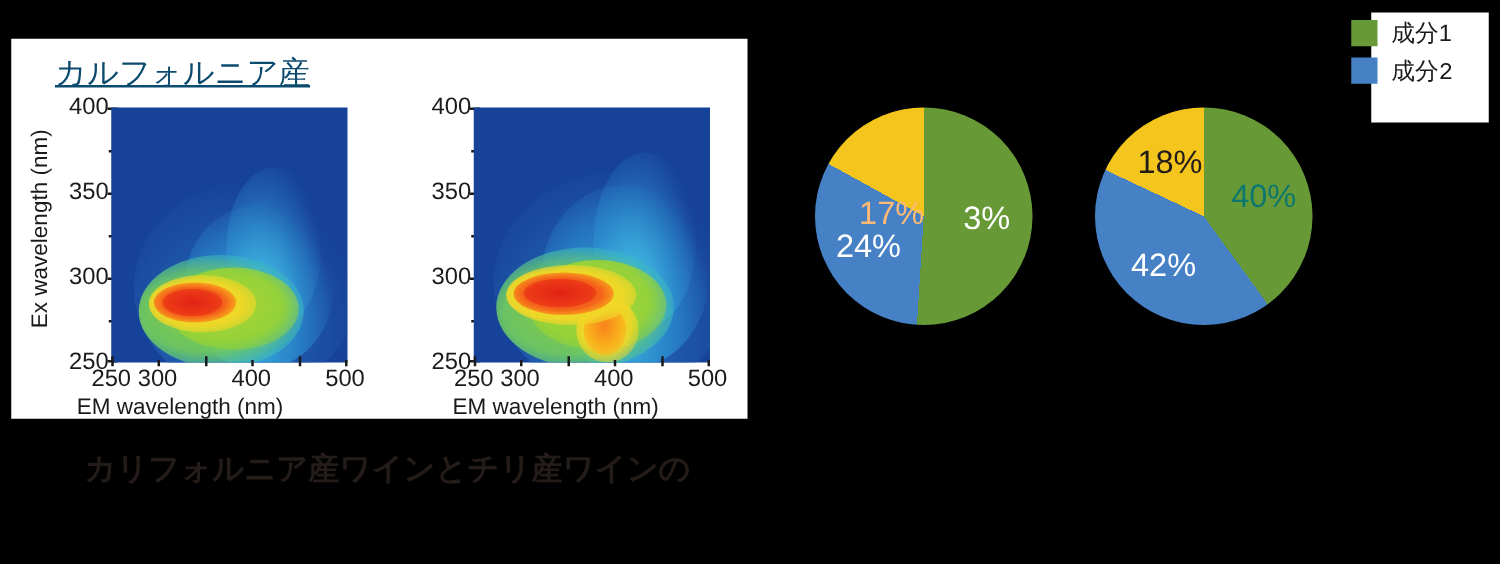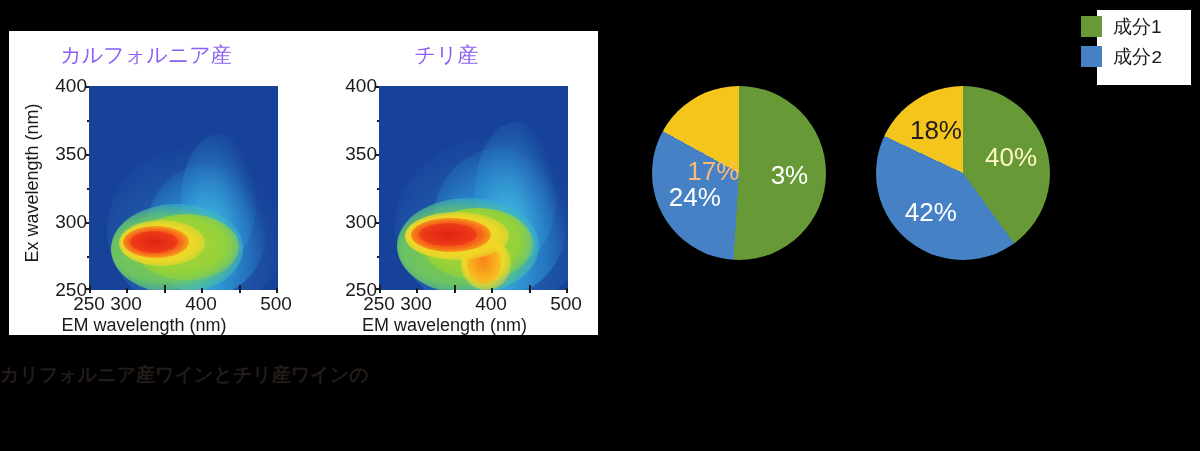--- a/index.html
+++ b/index.html
@@ -16,22 +16,22 @@
   .teem-panel{
     position:absolute;left:9px;top:31px;width:589px;height:304px;
     background:#ffffff;
   }
   .teem-cell{position:absolute;top:0;height:304px;}
   .teem-cell.a{left:0px;width:290px;}
   .teem-cell.b{left:290px;width:299px;}
 
   .teem-title{
     position:absolute;top:10px;left:0;width:100%;
-    text-align:center;font-size:21px;color:#8b5cf6;
-    letter-spacing:0px;white-space:nowrap;
+    text-align:center;font-size:25px;color:#0c4a6e;
+    letter-spacing:0px;white-space:nowrap;text-decoration:underline;
   }
   .teem-cell.a .teem-title{left:-8px;}
   .teem-cell.b .teem-title{left:-2px;}
 
   .plotbox{
     position:absolute;
     width:189px;height:204px;
     background:#17429a;
     overflow:hidden;
   }
@@ -65,41 +65,41 @@
 
   .ylabel{
     position:absolute;left:-82px;top:152px;width:210px;
     text-align:center;font-size:18px;color:#1a1a1a;
     transform:translateY(-50%) rotate(-90deg);white-space:nowrap;
   }
 
   
   .caption{
     position:absolute;color:#241c18;
-    font-weight:bold;font-size:19px;line-height:26px;
-    text-align:left;
+    font-weight:bold;font-size:25px;line-height:26px;
+    text-align:center;
   }
   .caption.left{left:0px;top:362px;width:620px;}
   .caption.right{left:620px;top:362px;width:580px;}
 
   
   .pie{
     position:absolute;width:174px;height:174px;border-radius:50%;
   }
   .pie.p1{left:652px;top:86px;}
   .pie.p2{left:876px;top:86px;}
 
   .slicelabel{
     position:absolute;transform:translate(-50%,-50%);
     font-size:26px;white-space:nowrap;
   }
 
   
   .legend-box{
-    position:absolute;left:1097px;top:10px;width:94px;height:75px;
+    position:absolute;left:1097px;top:10px;width:94px;height:88px;
     background:#ffffff;
   }
   .legend-row{
     position:absolute;left:-16px;height:23px;width:110px;
   }
   .legend-row.r0{top:5px;}
   .legend-row.r1{top:35px;font-family:Liberation Mono, monospace;}
   .legend-row.r2{top:64px;}
   .legend-swatch{
     position:absolute;left:0;top:1px;width:21px;height:21px;
@@ -169,21 +169,20 @@
         <div class="xtick" style="left:0px;">250</div>
         <div class="xtick" style="left:37px;">300</div>
         <div class="xtick" style="left:112px;">400</div>
         <div class="xtick" style="left:187px;">500</div>
       </div>
 
       <div class="xlabel">EM wavelength (nm)</div>
     </div>
 
     <div class="teem-cell b">
-      <div class="teem-title">チリ産</div>
 
       <div class="yaxis-area">
         <div class="ytick" style="top:0px;">400</div>
         <div class="ytick" style="top:68px;">350</div>
         <div class="ytick" style="top:136px;">300</div>
         <div class="ytick" style="top:204px;">250</div>
         <div class="ytickmark" style="right:-7px;top:0px;width:8px;"></div>
         <div class="ytickmark" style="right:-5px;top:34px;width:5px;"></div>
         <div class="ytickmark" style="right:-7px;top:68px;width:8px;"></div>
         <div class="ytickmark" style="right:-5px;top:102px;width:5px;"></div>
@@ -232,21 +231,21 @@
       <div class="xlabel">EM wavelength (nm)</div>
     </div>
   </div>
 
   <div class="pie p1" id="pie-0" style="background: conic-gradient(rgb(103, 154, 55) 0deg, rgb(103, 154, 55) 183.6deg, rgb(69, 129, 196) 183.6deg, rgb(69, 129, 196) 298.8deg, rgb(244, 198, 29) 298.8deg, rgb(244, 198, 29) 360deg);"></div>
   <div class="pie p2" id="pie-1" style="background: conic-gradient(rgb(103, 154, 55) 0deg, rgb(103, 154, 55) 144deg, rgb(69, 129, 196) 144deg, rgb(69, 129, 196) 295.2deg, rgb(244, 198, 29) 295.2deg, rgb(244, 198, 29) 360deg);"></div>
   <div id="pie-labels">
       <div class="slicelabel" style="left: 789.435px; top: 174.585px; color: rgb(255, 255, 255);">3%</div>
       <div class="slicelabel" style="left: 694.782px; top: 197.309px; color: rgb(255, 255, 255);">24%</div>
       <div class="slicelabel" style="left: 713.314px; top: 129.567px; color: #fdba74; margin-top: 41px;">17%</div>
-      <div class="slicelabel" style="left: 1010.99px; top: 157.407px; color: #fef9c3;">40%</div>
+      <div class="slicelabel" style="left: 1010.99px; top: 157.407px; color: #0f766e;">40%</div>
       <div class="slicelabel" style="left: 930.836px; top: 211.88px; color: rgb(255, 255, 255);">42%</div>
       <div class="slicelabel" style="left: 935.962px; top: 130.395px; color: rgb(36, 28, 24);">18%</div>
     </div>
 
   <div class="legend-box">
     <div class="legend-row r0">
       <div class="legend-swatch" id="sw-0" style="background: rgb(103, 154, 55);"></div>
       <div class="legend-label">成分1</div>
     </div>
     <div class="legend-row r1">

